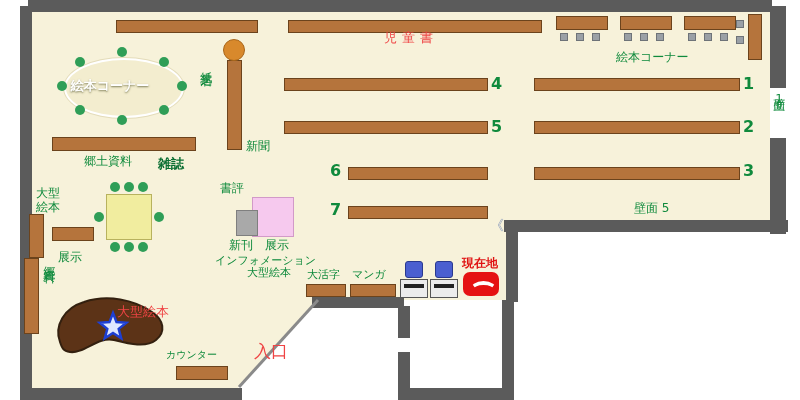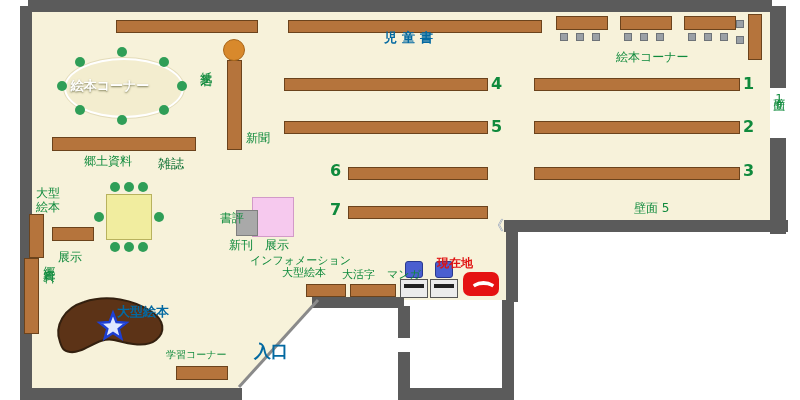--- a/index.html
+++ b/index.html
@@ -7,24 +7,24 @@
          font-family:"DejaVu Sans","Liberation Sans",sans-serif;}
   .abs{position:absolute;}
   .floor{position:absolute;inset:0;background:#f7f2da;
          clip-path:polygon(32px 12px,770px 12px,770px 220px,506px 220px,506px 300px,318px 300px,238px 388px,32px 388px);}
   .wall{position:absolute;background:#5b5b5b;}
   .shelf{position:absolute;background:#b5743c;border:1px solid #6b431c;box-sizing:border-box;}
   .chair{position:absolute;width:8px;height:8px;background:#9aa0a6;border:1px solid #6e7378;box-sizing:border-box;}
   .dot{position:absolute;width:10px;height:10px;border-radius:50%;background:#2f9e57;}
   .lbl{position:absolute;white-space:nowrap;line-height:1.1;}
   .green{color:#0f8a3c;font-size:12px;}
-  .green-sm{color:#0f8a3c;font-size:11px;margin-left:35px;}
+  .green-sm{color:#0f8a3c;font-size:11px;}
   .green-xs{color:#0f8a3c;font-size:10px;}
-  .green-b{color:#0a6e32;font-size:13px;font-weight:normal;}
-  .blue{color:#0369a1;font-weight:bold;font-size:13px;}
+  .green-b{color:#0a6e32;font-size:13px;font-weight:bold;}
+  .blue{color:#ef4444;font-weight:normal;font-size:13px;}
   .red{color:#e01212;font-weight:bold;font-size:12px;}
   .num{position:absolute;color:#0f8a3c;font-weight:bold;font-size:16px;line-height:1;}
   .vert{writing-mode:vertical-rl;text-orientation:upright;letter-spacing:2px;white-space:normal;}
   .wrap2{white-space:normal;width:27px;line-height:1.2;font-family:Liberation Serif, serif;}
   .ellipse{position:absolute;left:64px;top:58px;width:116px;height:56px;border-radius:50%;
            background:#f3edcf;border:2px solid #ffffff;box-shadow:0 0 0 1px #e4dcba;}
   .ehon-label{position:absolute;left:66px;top:77px;width:88px;text-align:center;color:#ffffff;
               font-weight:bold;font-size:13px;text-shadow:0 1px 2px rgba(110,110,70,.9);}
   .stool{position:absolute;left:223px;top:39px;width:22px;height:22px;border-radius:50%;
          background:#d8892c;border:1px solid #a8661a;box-sizing:border-box;}
@@ -148,34 +148,34 @@
   <div class="num" style="left:491px;top:119px">5</div>
   <div class="num" style="left:330px;top:163px">6</div>
   <div class="num" style="left:330px;top:202px">7</div>
   <div class="num" style="left:743px;top:76px">1</div>
   <div class="num" style="left:743px;top:119px">2</div>
   <div class="num" style="left:743px;top:163px">3</div>
 
   <div class="lbl blue" style="left:384px;top:31px;letter-spacing:5px">児童書</div>
   <div class="lbl green" style="left:616px;top:51px">絵本コーナー</div>
   <div class="lbl green vert" style="left:199px;top:62px">紙芝居</div>
-  <div class="lbl green" style="left:246px;top:132px">新聞</div>
+  <div class="lbl green" style="left:246px;top:140px">新聞</div>
   <div class="lbl green" style="left:84px;top:155px">郷土資料</div>
   <div class="lbl green-b" style="left:158px;top:157px">雑誌</div>
   <div class="lbl green wrap2" style="left:36px;top:186px">大型絵本</div>
   <div class="lbl green" style="left:58px;top:251px">展示</div>
   <div class="lbl green vert" style="left:42px;top:256px">郷土資料</div>
-  <div class="lbl green" style="left:220px;top:212px">書評</div>
+  <div class="lbl green" style="left:220px;top:182px">書評</div>
   <div class="lbl green" style="left:229px;top:239px">新刊</div>
   <div class="lbl green" style="left:265px;top:239px">展示</div>
   <div class="lbl green-sm" style="left:215px;top:255px">インフォメーション</div>
   <div class="lbl green-sm" style="left:247px;top:267px">大型絵本</div>
   <div class="lbl green-sm" style="left:307px;top:269px">大活字</div>
   <div class="lbl green-sm" style="left:352px;top:269px">マンガ</div>
-  <div class="lbl red" style="left:437px;top:257px">現在地</div>
+  <div class="lbl red" style="left:462px;top:257px">現在地</div>
   <div class="lbl blue" style="left:117px;top:305px">大型絵本</div>
-  <div class="lbl green-xs" style="left:166px;top:349px">学習コーナー</div>
+  <div class="lbl green-xs" style="left:166px;top:349px">カウンター</div>
   <div class="lbl blue" style="left:254px;top:342px;font-size:17px">入口</div>
   <div class="lbl green vert" style="left:772px;top:88px">壁面1</div>
   <div class="lbl green" style="left:634px;top:202px">壁面 5</div>
   <div class="lbl doormark" style="left:490px;top:218px">《</div>
 
 </div>
 
 </body></html>

